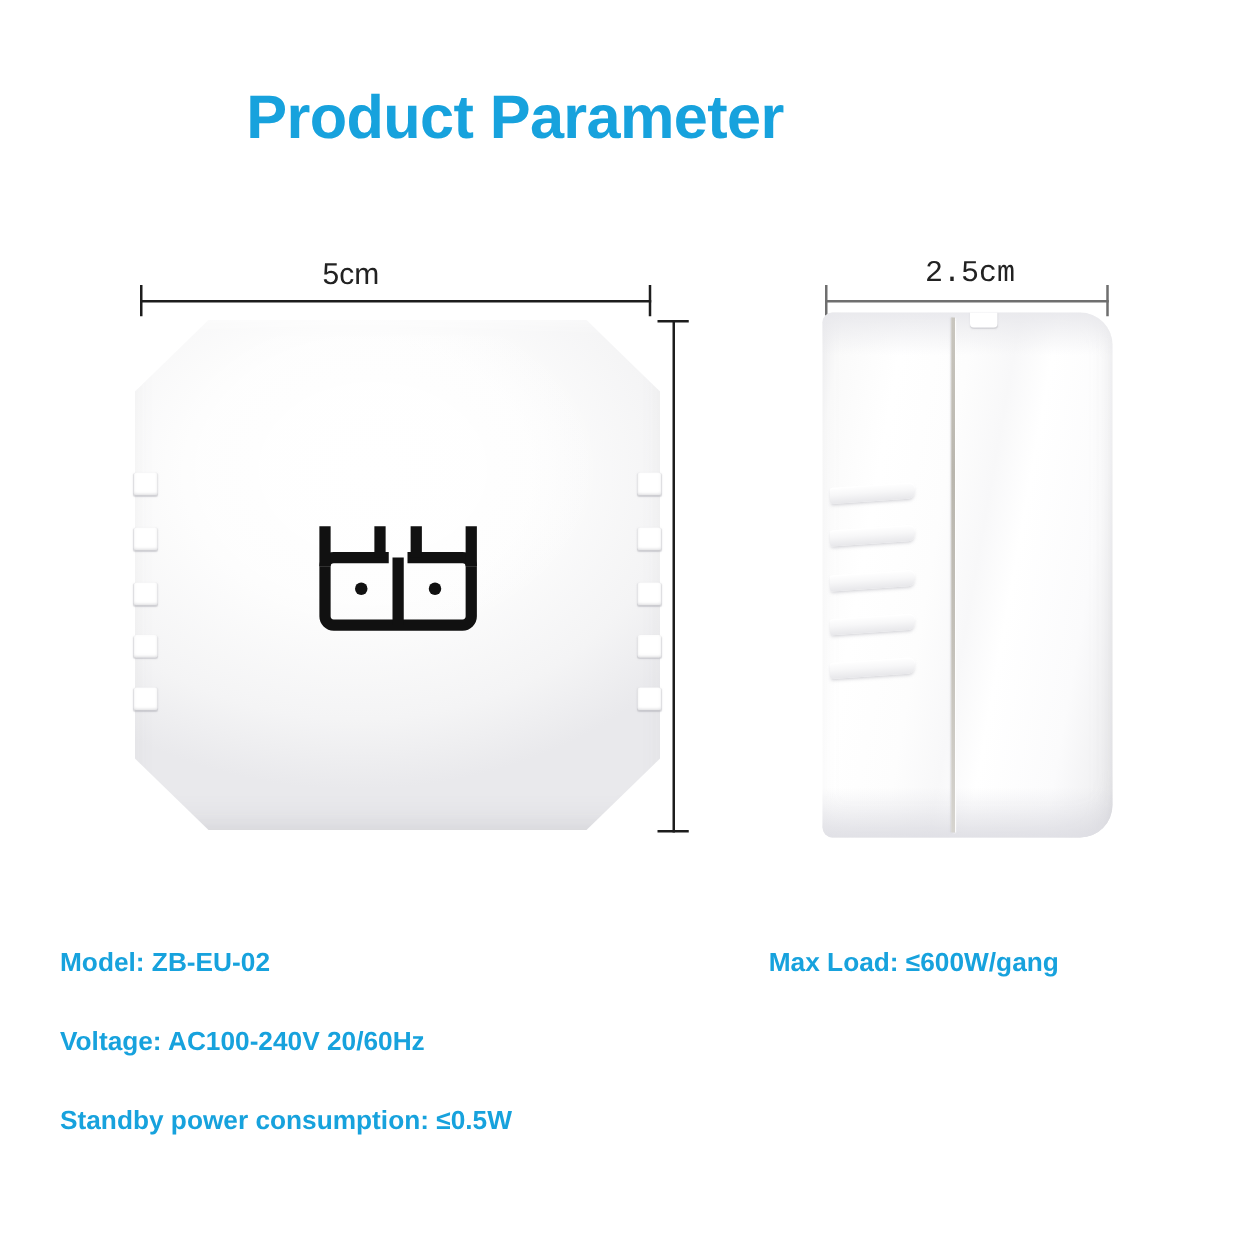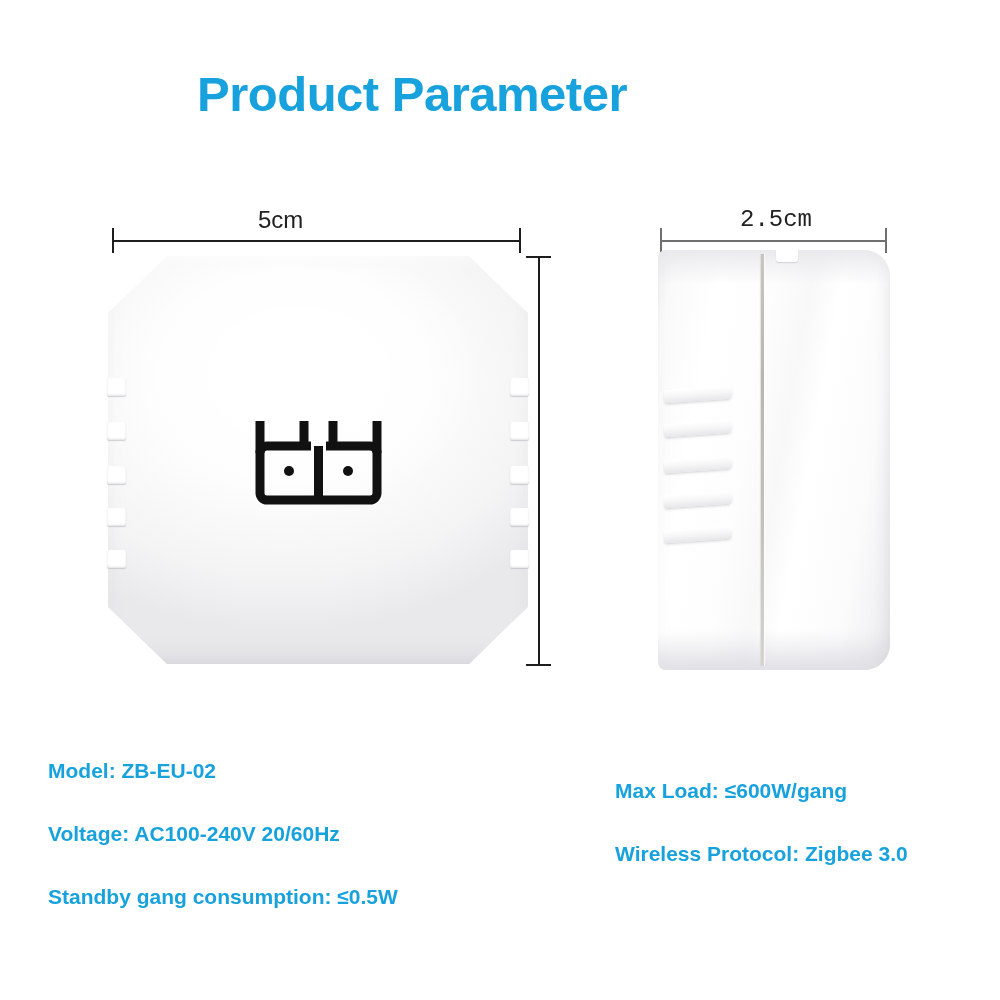--- a/index.html
+++ b/index.html
@@ -205,21 +205,21 @@
   
   .specs {
     position: absolute;
     left: 0;
     top: 760px;
     width: 1000px;
     height: 200px;
   }
   .spec-col { position: absolute; top: 0; }
   .spec-col.left  { left: 48px; }
-  .spec-col.right { left: 615px; margin-top: 20px; }
+  .spec-col.right { left: 615px; }
   .spec-item {
     color: #17a2dd;
     font-size: 21px;
     font-weight: 700;
     line-height: 1;
     white-space: nowrap;
     height: 63px;
   }
 </style>
 </head>
@@ -291,19 +291,18 @@
   <div class="fin" style="top:278px;"></div>
 
   <div class="seam"></div>
   <div class="side-notch"></div>
 </div>
 
 <div class="specs">
   <div class="spec-col left">
     <div class="spec-item">Model: ZB-EU-02</div>
     <div class="spec-item">Voltage: AC100-240V 20/60Hz</div>
-    <div class="spec-item">Standby gang consumption: ≤0.5W</div>
+    <div class="spec-item">Standby power consumption: ≤0.5W</div>
   </div>
   <div class="spec-col right">
     <div class="spec-item">Max Load: ≤600W/gang</div>
-    <div class="spec-item">Wireless Protocol: Zigbee 3.0</div>
   </div>
 </div>
 
 </body></html>

